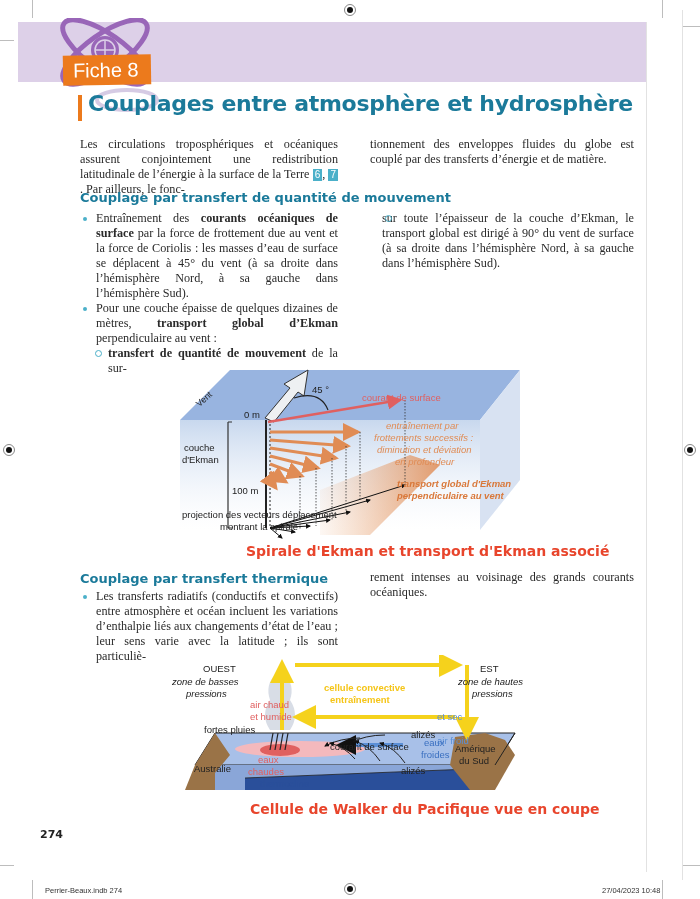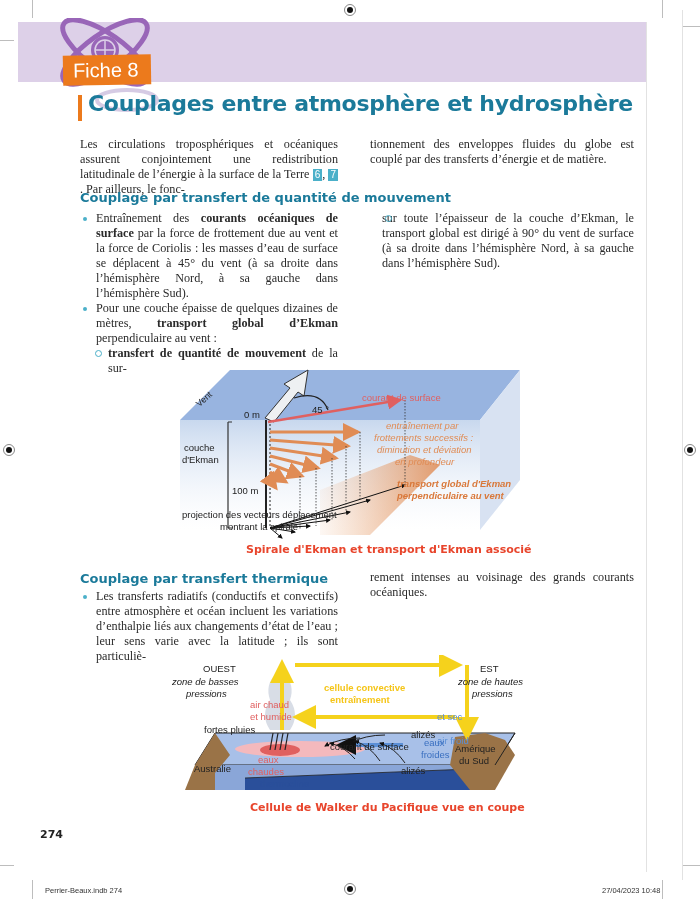--- a/index.html
+++ b/index.html
@@ -19,21 +19,21 @@
   .body-text { font-size:12.2px; line-height:15px; text-align:justify; }
   .col-left { left:80px; width:258px; }
   .col-right { left:370px; width:264px; }
   .h2 { font-family:"DejaVu Sans", sans-serif; font-weight:bold; font-size:13px; color:#1b7a9a; white-space:nowrap; }
   .ref { display:inline-block; background:#4bb0c9; color:#fff; font-family:"Liberation Sans", sans-serif; font-size:10px; padding:0 2px; line-height:12px; }
   ul.b { margin:0; padding:0; list-style:none; }
   ul.b li { position:relative; padding-left:16px; }
   ul.b li::before { content:""; position:absolute; left:3px; top:6px; width:4px; height:4px; border-radius:50%; background:#4bb0c9; }
   ul.c li { position:relative; padding-left:28px; list-style:none; }
   ul.c li::before { content:""; position:absolute; left:15px; top:4px; width:5px; height:5px; border-radius:50%; border:1.5px solid #4bb0c9; }
-  .caption { font-family:"DejaVu Sans", sans-serif; font-weight:bold; font-size:11px; color:#e8452c; white-space:nowrap; }
+  .caption { font-family:"DejaVu Sans", sans-serif; font-weight:bold; font-size:14px; color:#e8452c; white-space:nowrap; }
   .dlabel { font-family:"Liberation Sans", sans-serif; font-size:9.5px; white-space:nowrap; position:absolute; }
   .page-num { left:40px; top:828px; font-family:"DejaVu Sans", sans-serif; font-weight:bold; font-size:11px; color:#222; }
   .slug { font-family:"Liberation Sans", sans-serif; font-size:7.5px; color:#333; position:absolute; }
 </style>
 </head>
 <body>
 
 <div class="crop-line" style="left:32px;top:0;width:1px;height:18px;"></div>
 <div class="crop-line" style="left:662px;top:0;width:1px;height:18px;"></div>
 <div class="crop-line" style="left:0;top:40px;width:14px;height:1px;"></div>
@@ -133,21 +133,21 @@
   <g stroke="#333" stroke-width="0.8" stroke-dasharray="1.5,1.5">
     <line x1="235" y1="40" x2="235" y2="125"></line>
       <line x1="190" y1="72" x2="190" y2="140"></line>
     <line x1="176" y1="86" x2="176" y2="152"></line>
       <line x1="162" y1="98" x2="162" y2="160"></line>
     <line x1="146" y1="108" x2="146" y2="166"></line>
       <line x1="130" y1="116" x2="130" y2="170"></line>
   </g>
 </svg>
 <div class="dlabel" style="left:195px;top:394px;transform:rotate(-42deg);color:#222;font-size:9px;">Vent</div>
-<div class="dlabel" style="left:312px;top:384px;color:#222;margin-top:20px;">45 °</div>
+<div class="dlabel" style="left:312px;top:384px;color:#222;">45 °</div>
 <div class="dlabel" style="left:244px;top:409px;color:#222;">0 m</div>
 <div class="dlabel" style="left:232px;top:485px;color:#222;">100 m</div>
 <div class="dlabel" style="left:184px;top:442px;color:#222;">couche</div>
 <div class="dlabel" style="left:182px;top:454px;color:#222;text-align:right;">d'Ekman</div>
 <div class="dlabel" style="left:362px;top:392px;color:#e06060;">courant de surface</div>
 <div class="dlabel" style="left:386px;top:420px;color:#e08c55;font-style:italic;">entraînement par</div>
 <div class="dlabel" style="left:374px;top:432px;color:#e08c55;font-style:italic;">frottements successifs :</div>
 <div class="dlabel" style="left:377px;top:444px;color:#e08c55;font-style:italic;">diminution et déviation</div>
 <div class="dlabel" style="left:395px;top:456px;color:#e08c55;font-style:italic;">en profondeur</div>
 <div class="dlabel" style="left:397px;top:478px;color:#d9783a;font-style:italic;font-weight:bold;">transport global d'Ekman</div>

